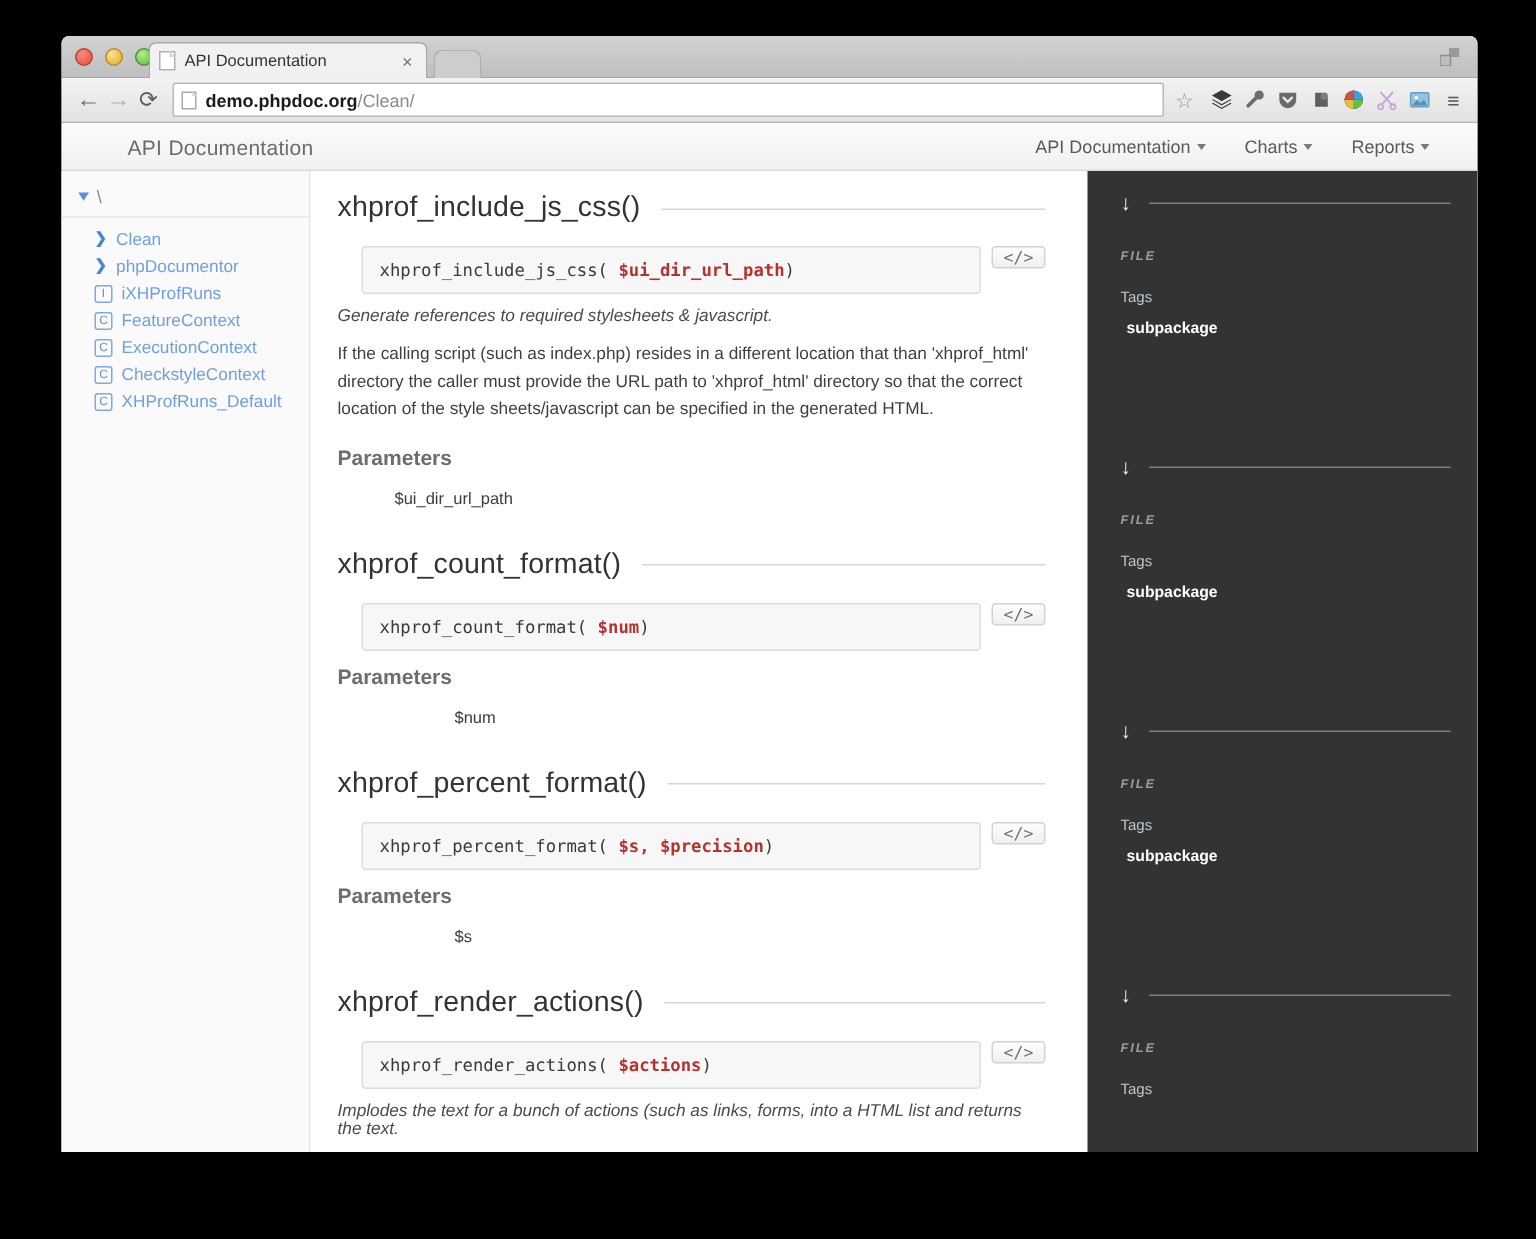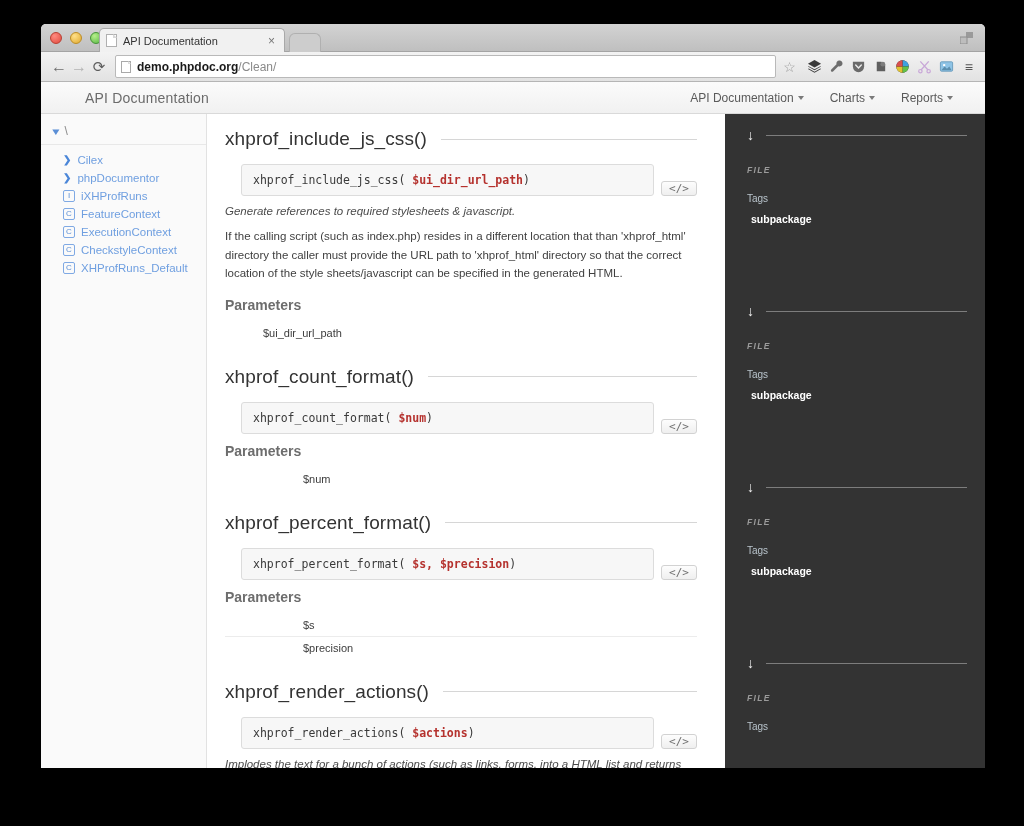--- a/index.html
+++ b/index.html
@@ -191,21 +191,21 @@
   .fn-section { margin-bottom: 22px; }
   .fn-heading {
     display: flex; align-items: center; gap: 14px;
     margin-bottom: 14px;
   }
   .fn-title {
     font-size: 19px; color: #333; font-weight: normal;
     white-space: nowrap; letter-spacing: .1px;
   }
   .fn-rule { flex: 1; height: 1px; background: #d6d6d6; }
-  .sig-row { display: flex; align-items: flex-end; gap: 7px; margin-bottom: 9px; padding-left: 16px; }
+  .sig-row { display: flex; align-items: flex-start; gap: 7px; margin-bottom: 9px; padding-left: 16px; }
   .sig-box {
     flex: 1;
     background: #f7f7f7;
     border: 1px solid #dcdcdc;
     border-radius: 3px;
     padding: 8px 11px;
     font-family: "DejaVu Sans Mono", monospace;
     font-size: 11.5px;
     color: #3a3a3a;
     white-space: nowrap;
@@ -377,21 +377,21 @@
   <div id="page-body">
 
     <div id="left-sidebar">
       <div id="tree-root">
         <span class="chev-down">▾</span>
         <span id="tree-root-label">\</span>
       </div>
 
       <div class="tree-item">
         <span class="chev-right">❯</span>
-        <span>Cilex</span>
+        <span>Clean</span>
       </div>
       <div class="tree-item">
         <span class="chev-right">❯</span>
         <span>phpDocumentor</span>
       </div>
       <div class="tree-item">
         <span class="type-badge">I</span>
         <span>iXHProfRuns</span>
       </div>
       <div class="tree-item">
@@ -446,21 +446,20 @@
         <div class="fn-heading">
           <h2 class="fn-title">xhprof_percent_format()</h2>
           <div class="fn-rule"></div>
         </div>
         <div class="sig-row">
           <div class="sig-box"><span>xhprof_percent_format( </span><span class="var">$s,  $precision</span><span>)</span></div>
           <div class="code-btn">&lt;/&gt;</div>
         </div>
         <h3 class="params-heading">Parameters</h3>
         <div class="param-row indented">$s</div>
-        <div class="param-row indented ruled">$precision</div>
       </div>
 
       <div class="fn-section">
         <div class="fn-heading">
           <h2 class="fn-title">xhprof_render_actions()</h2>
           <div class="fn-rule"></div>
         </div>
         <div class="sig-row">
           <div class="sig-box"><span>xhprof_render_actions( </span><span class="var">$actions</span><span>)</span></div>
           <div class="code-btn">&lt;/&gt;</div>

